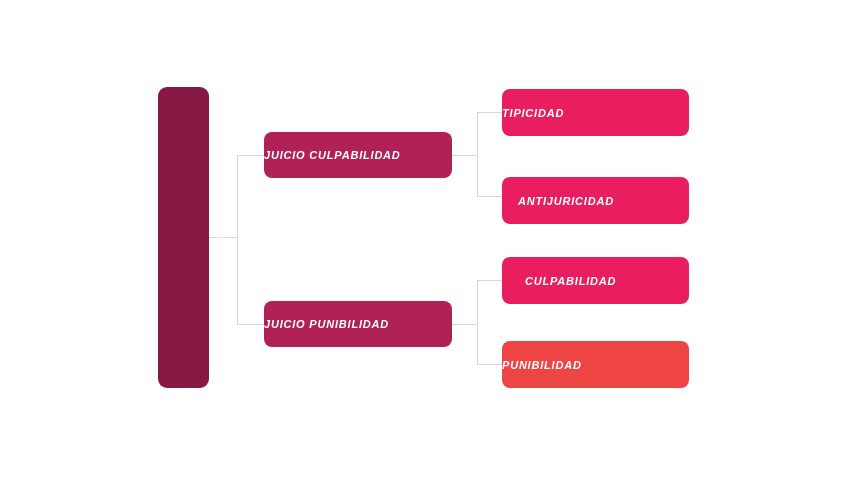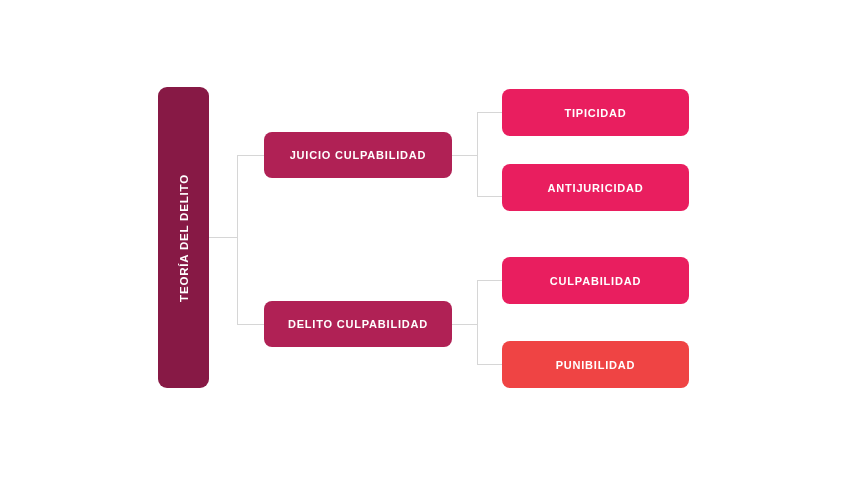--- a/index.html
+++ b/index.html
@@ -12,28 +12,28 @@
     width: 848px;
     height: 477px;
     background: #ffffff;
     overflow: hidden;
     font-family: "Liberation Sans", sans-serif;
   }
   .node {
     position: absolute;
     display: flex;
     align-items: center;
-    justify-content: center;
     border-radius: 8px;
     color: #ffffff;
     font-size: 11px;
     font-weight: bold;
     letter-spacing: 0.8px;
     text-align: center;
     box-sizing: border-box;
+    font-style: italic;
   }
   .node-root {
     left: 158px; top: 87px;
     width: 51px; height: 301px;
     border-radius: 9px;
   }
   .node-root .vtext {
     transform: rotate(-90deg);
     white-space: nowrap;
     font-size: 11.5px;
@@ -42,22 +42,22 @@
     left: 264px;
     width: 188px; height: 46px;
   }
   .node-branch-1 { top: 132px; }
   .node-branch-2 { top: 301px; }
   .node-leaf {
     left: 502px;
     width: 187px; height: 47px;
   }
   .node-leaf-1 { top: 89px; }
-  .node-leaf-2 { top: 164px; }
-  .node-leaf-3 { top: 257px; }
+  .node-leaf-2 { top: 177px; padding-left: 16px; }
+  .node-leaf-3 { top: 257px; padding-left: 23px; }
   .node-leaf-4 { top: 341px; }
   .cline {
     position: absolute;
     background: #d6d6d6;
   }
   .cline.h { height: 1px; }
   .cline.v { width: 1px; }
   
   .l1 { left: 209px; top: 237px; width: 28px; }
   .l2 { left: 237px; top: 155px; height: 170px; }
@@ -95,21 +95,21 @@
   <div class="cline h r8" style="background-color: rgb(214, 214, 214);"></div>
 
   <div class="node node-root" style="background-color: rgb(135, 25, 69);">
     <span class="vtext">TEORÍA DEL DELITO</span>
   </div>
 
   <div class="node node-branch node-branch-1" style="background-color: rgb(176, 33, 85);">
     <span>JUICIO CULPABILIDAD</span>
   </div>
   <div class="node node-branch node-branch-2" style="background-color: rgb(176, 33, 85);">
-    <span>DELITO CULPABILIDAD</span>
+    <span>JUICIO PUNIBILIDAD</span>
   </div>
 
   <div class="node node-leaf node-leaf-1" style="background-color: rgb(233, 30, 95);">
     <span>TIPICIDAD</span>
   </div>
   <div class="node node-leaf node-leaf-2" style="background-color: rgb(233, 30, 95);">
     <span>ANTIJURICIDAD</span>
   </div>
   <div class="node node-leaf node-leaf-3" style="background-color: rgb(233, 30, 95);">
     <span>CULPABILIDAD</span>

